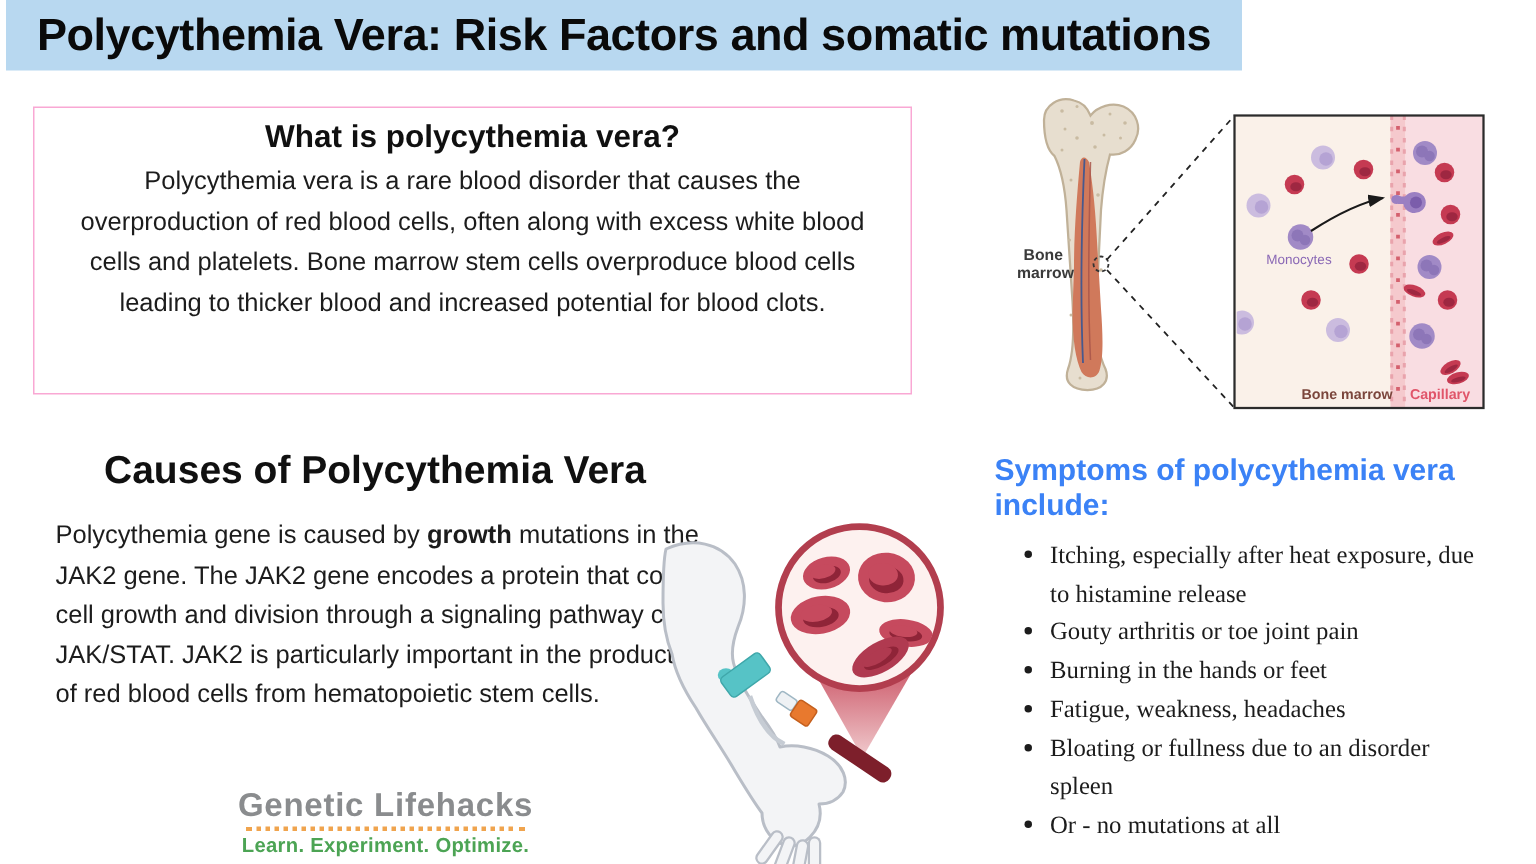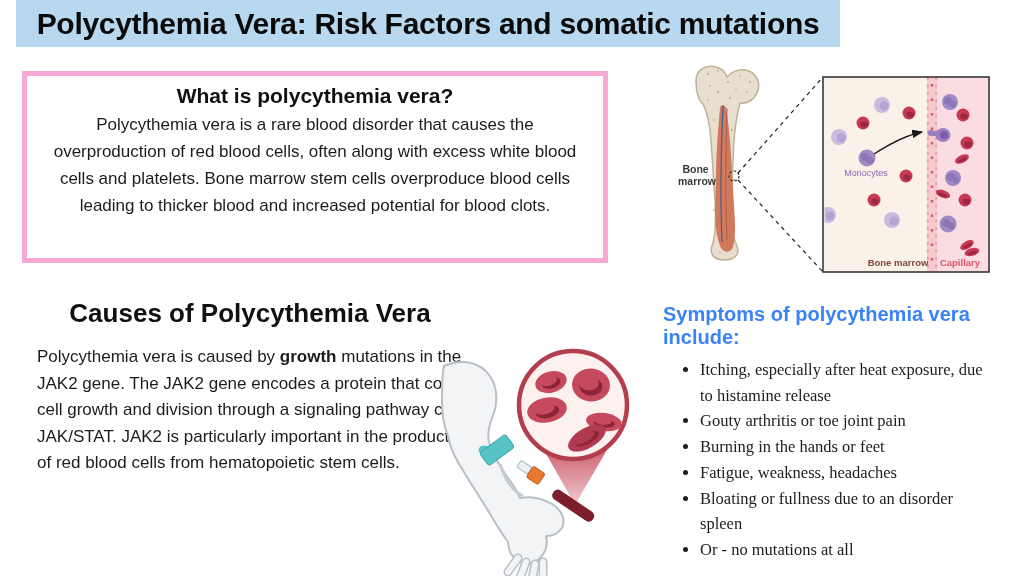--- a/index.html
+++ b/index.html
@@ -1,27 +1,27 @@
 <!DOCTYPE html>
 <html><head>
 <meta charset="utf-8">
 <style>
   html,body{margin:0;padding:0;background:#fff;}
   .canvas{
     position:relative;width:1024px;height:576px;background:#ffffff;
     font-family:"Liberation Sans",sans-serif;color:#1f1f1f;overflow:hidden;
   }
   .titlebar{
-    position:absolute;left:16px;top:0;width:824px;height:47px;background:#b8d8f0;
+    position:absolute;left:4px;top:0;width:824px;height:47px;background:#b8d8f0;
     display:flex;align-items:center;justify-content:center;
   }
   .titlebar h1{margin:0;font-size:30px;font-weight:bold;color:#0a0a0a;letter-spacing:-0.3px;}
   .what-box{
     position:absolute;left:22px;top:71px;width:586px;height:192px;
-    border:5px solid #f9a8d4;background:#fff;box-sizing:border-box;padding:4px 16px;
+    border:1px solid #f9a8d4;background:#fff;box-sizing:border-box;padding:4px 16px;
   }
   .what-box h2{margin:4px 0 3px;font-size:21px;text-align:center;color:#101010;}
   .what-box p{margin:0;font-size:17px;line-height:27px;color:#1c1c1c;text-align:center;}
   .causes-heading{
     position:absolute;left:25px;top:298px;width:450px;margin:0;
     font-size:26px;text-align:center;color:#101010;
   }
   .causes-body{
     position:absolute;left:37px;top:344px;width:450px;margin:0;
     font-size:17px;line-height:26.5px;color:#1c1c1c;
@@ -179,21 +179,21 @@
         <text x="216" y="116" text-anchor="middle" font-size="9" fill="#8a68b5">Monocytes</text>
         <text x="248" y="206" text-anchor="middle" font-size="9.5" font-weight="bold" fill="#7b463c">Bone marrow</text>
         <text x="310" y="206" text-anchor="middle" font-size="9.5" font-weight="bold" fill="#e0556a">Capillary</text>
         <rect x="173" y="17" width="166" height="195" fill="none" stroke="#2b2b2b" stroke-width="1.5"></rect>
       </g>
     </svg>
   </figure>
 
   <h2 class="causes-heading">Causes of Polycythemia Vera</h2>
 
-  <p class="causes-body"><span>Polycythemia vera is caused by </span><strong>growth</strong><span> mutations in the JAK2 gene. The JAK2 gene encodes a protein that controls cell growth and division through a signaling pathway called JAK/STAT. JAK2 is particularly important in the production of red blood cells from hematopoietic stem cells.</span></p>
+  <p class="causes-body"><span>Polycythemia gene is caused by </span><strong>growth</strong><span> mutations in the JAK2 gene. The JAK2 gene encodes a protein that controls cell growth and division through a signaling pathway called JAK/STAT. JAK2 is particularly important in the production of red blood cells from hematopoietic stem cells.</span></p>
 
   <figure class="arm-figure">
     <svg width="230" height="246" viewBox="0 0 230 246">
       <defs>
         <linearGradient id="coneG" x1="0" y1="0" x2="0" y2="1">
           <stop offset="0" stop-color="#c94f60" stop-opacity="0.9"></stop>
           <stop offset="1" stop-color="#f0c9cc" stop-opacity="0.95"></stop>
         </linearGradient>
         <clipPath id="lensClip">
             <circle cx="133" cy="75" r="52"></circle>
@@ -269,14 +269,19 @@
     <ul>
       <li>Itching, especially after heat exposure, due to histamine release</li>
       <li>Gouty arthritis or toe joint pain</li>
       <li>Burning in the hands or feet</li>
       <li>Fatigue, weakness, headaches</li>
       <li>Bloating or fullness due to an disorder spleen</li>
       <li>Or - no mutations at all</li>
     </ul>
   </section>
 
+  <div class="logo">
+    <div class="logo-name">Genetic Lifehacks</div>
+    <div class="logo-dots"></div>
+    <div class="logo-tagline">Learn. Experiment. Optimize.</div>
+  </div>
 
 </div>
 
 </body></html>

